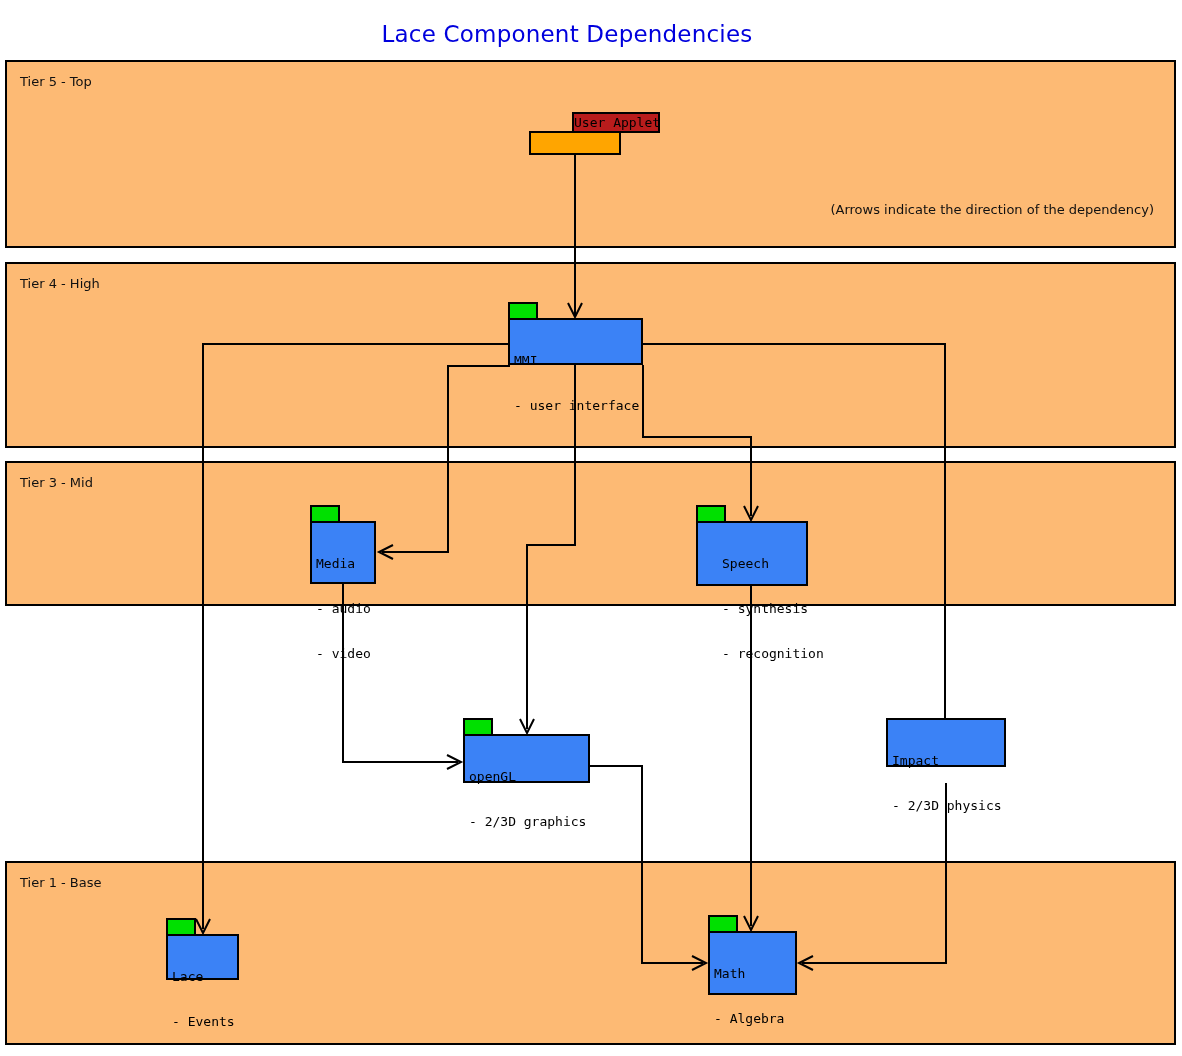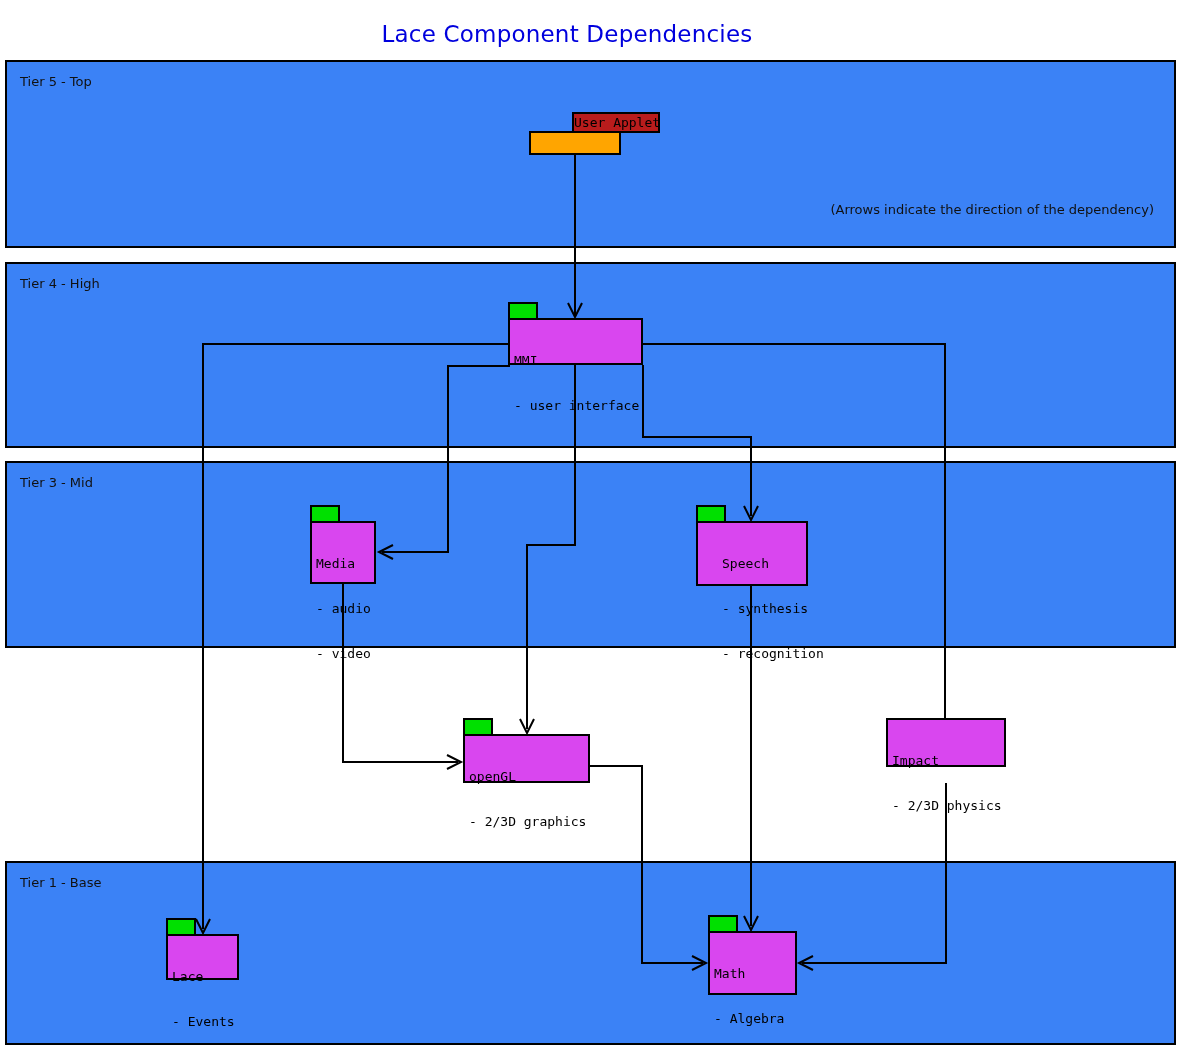--- a/index.html
+++ b/index.html
@@ -1,49 +1,49 @@
 <!DOCTYPE html>
 <html><head>
 <meta charset="utf-8">
 <style>
   html,body{margin:0;padding:0;background:#ffffff;}
   #canvas{position:relative;width:1182px;height:1056px;background:#ffffff;
           font-family:"DejaVu Sans",sans-serif;overflow:hidden;}
   #diagram-title{position:absolute;left:0;top:21px;width:1134px;text-align:center;
           color:#0000dd;font-size:23px;font-weight:normal;letter-spacing:0.2px;}
-  .tier{position:absolute;left:5px;width:1171px;background:#3b82f6;
+  .tier{position:absolute;left:5px;width:1171px;background:#fdba74;
         border:2px solid #000;box-sizing:border-box;}
   .tier-label{position:absolute;left:13px;top:12px;font-size:13px;color:#111;}
   #annotation{position:absolute;right:28px;top:202px;font-size:13px;color:#111;}
   #edges{position:absolute;left:0;top:0;z-index:5;pointer-events:none;}
   .comp{position:absolute;z-index:10;font-family:"DejaVu Sans Mono",monospace;
         font-size:13px;color:#000;}
   .tab{position:absolute;width:30px;height:18px;background:#00e000;
        border:2px solid #000;box-sizing:border-box;}
-  .main{position:absolute;background:#d946ef;border:2px solid #000;
+  .main{position:absolute;background:#3b82f6;border:2px solid #000;
         box-sizing:border-box;padding:3px 4px;line-height:15px;white-space:pre;}
   .ua-head{position:absolute;background:#b91c1c;border:2px solid #000;
         box-sizing:border-box;text-align:center;line-height:17px;white-space:pre;margin-left:43px;}
   .ua-body{position:absolute;background:#ffa500;border:2px solid #000;
         box-sizing:border-box;}
 </style>
 </head>
 <body>
 
 <div id="canvas">
 
   <div id="diagram-title">Lace Component Dependencies</div>
 
   <div class="tier" style="top:60px;height:188px;">
     <div class="tier-label">Tier 5 - Top</div>
   </div>
   <div class="tier" style="top:262px;height:186px;padding-left:14px;">
     <div class="tier-label">Tier 4 - High</div>
   </div>
-  <div class="tier" style="top:461px;height:187px;">
+  <div class="tier" style="top:461px;height:145px;">
     <div class="tier-label">Tier 3 - Mid</div>
   </div>
   <div class="tier" style="top:861px;height:184px;">
     <div class="tier-label">Tier 1 - Base</div>
   </div>
 
   <div id="annotation">(Arrows indicate the direction of the dependency)</div>
 
   <svg id="edges" width="1182" height="1056">
     <g stroke="#000" stroke-width="2" fill="none">

